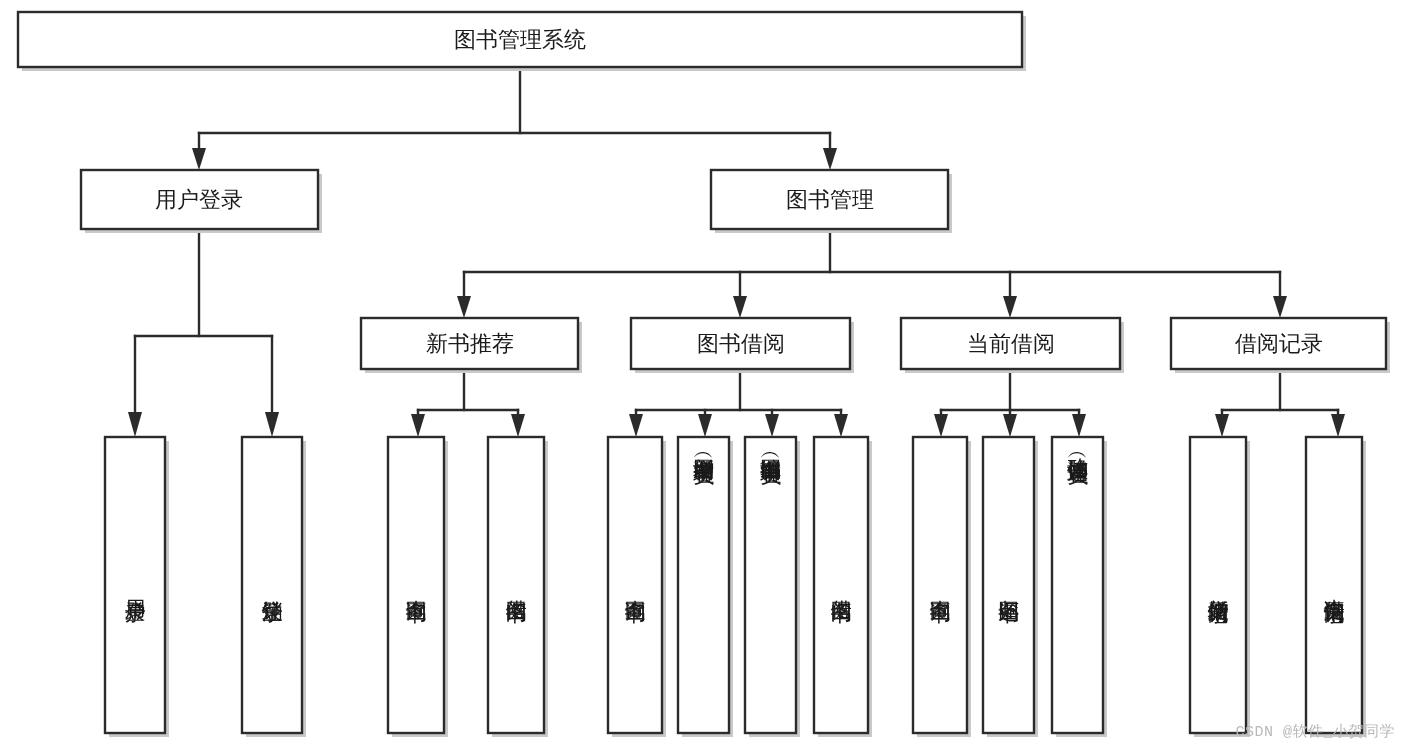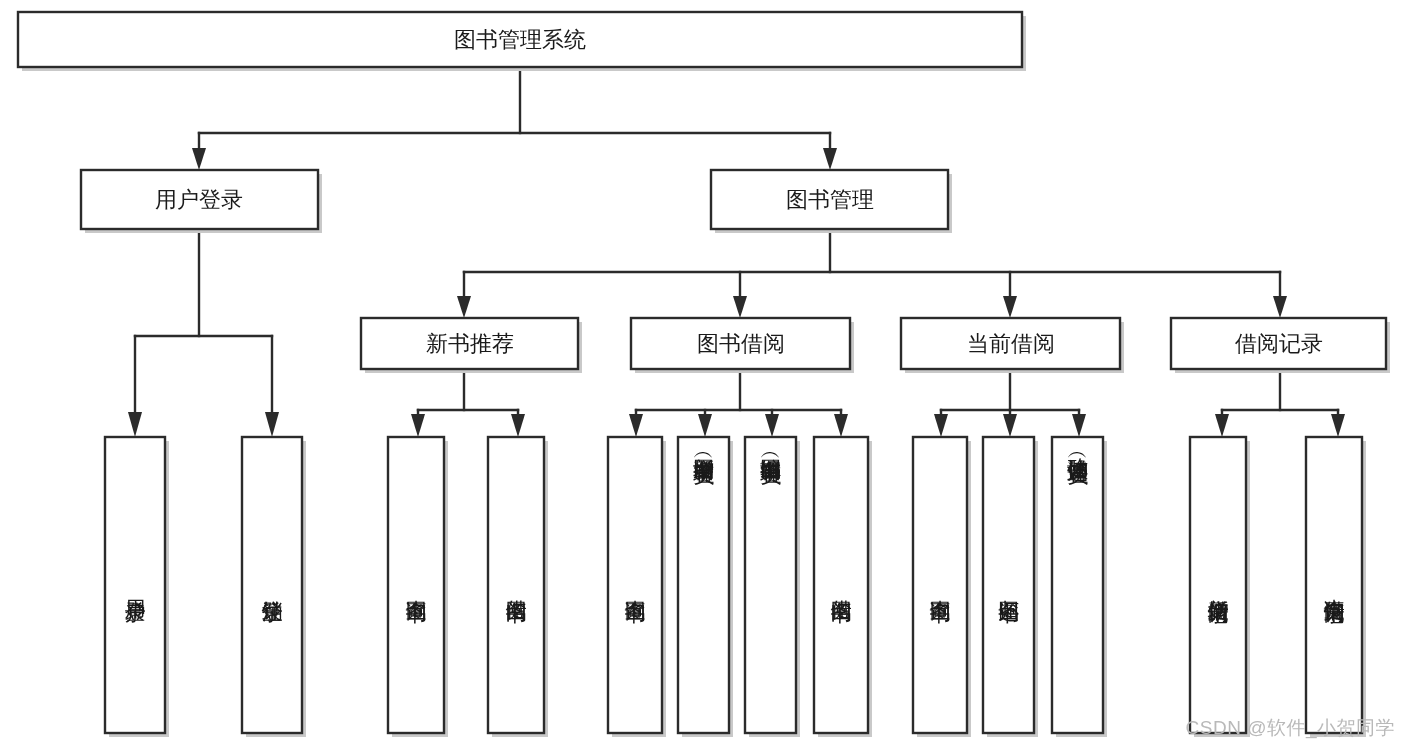--- a/index.html
+++ b/index.html
@@ -50,22 +50,22 @@
     font-family: "Liberation Sans", "DejaVu Sans", sans-serif;
     font-size: 22px;
     fill: #1a1a1a;
     text-anchor: middle;
     dominant-baseline: middle;
   }
   .watermark {
     position: absolute;
     right: 10px;
     bottom: 6px;
-    font-family: Liberation Sans, sans-serif;
-    font-size: 19px;
+    font-family: Liberation Mono, monospace;
+    font-size: 15px;
     color: #b9b9b9;
     letter-spacing: 0.5px;
     white-space: nowrap;
     user-select: none;
   }
   .vlabel-wrap {
     position: absolute;
     display: flex;
     align-items: center;
     justify-content: center;

